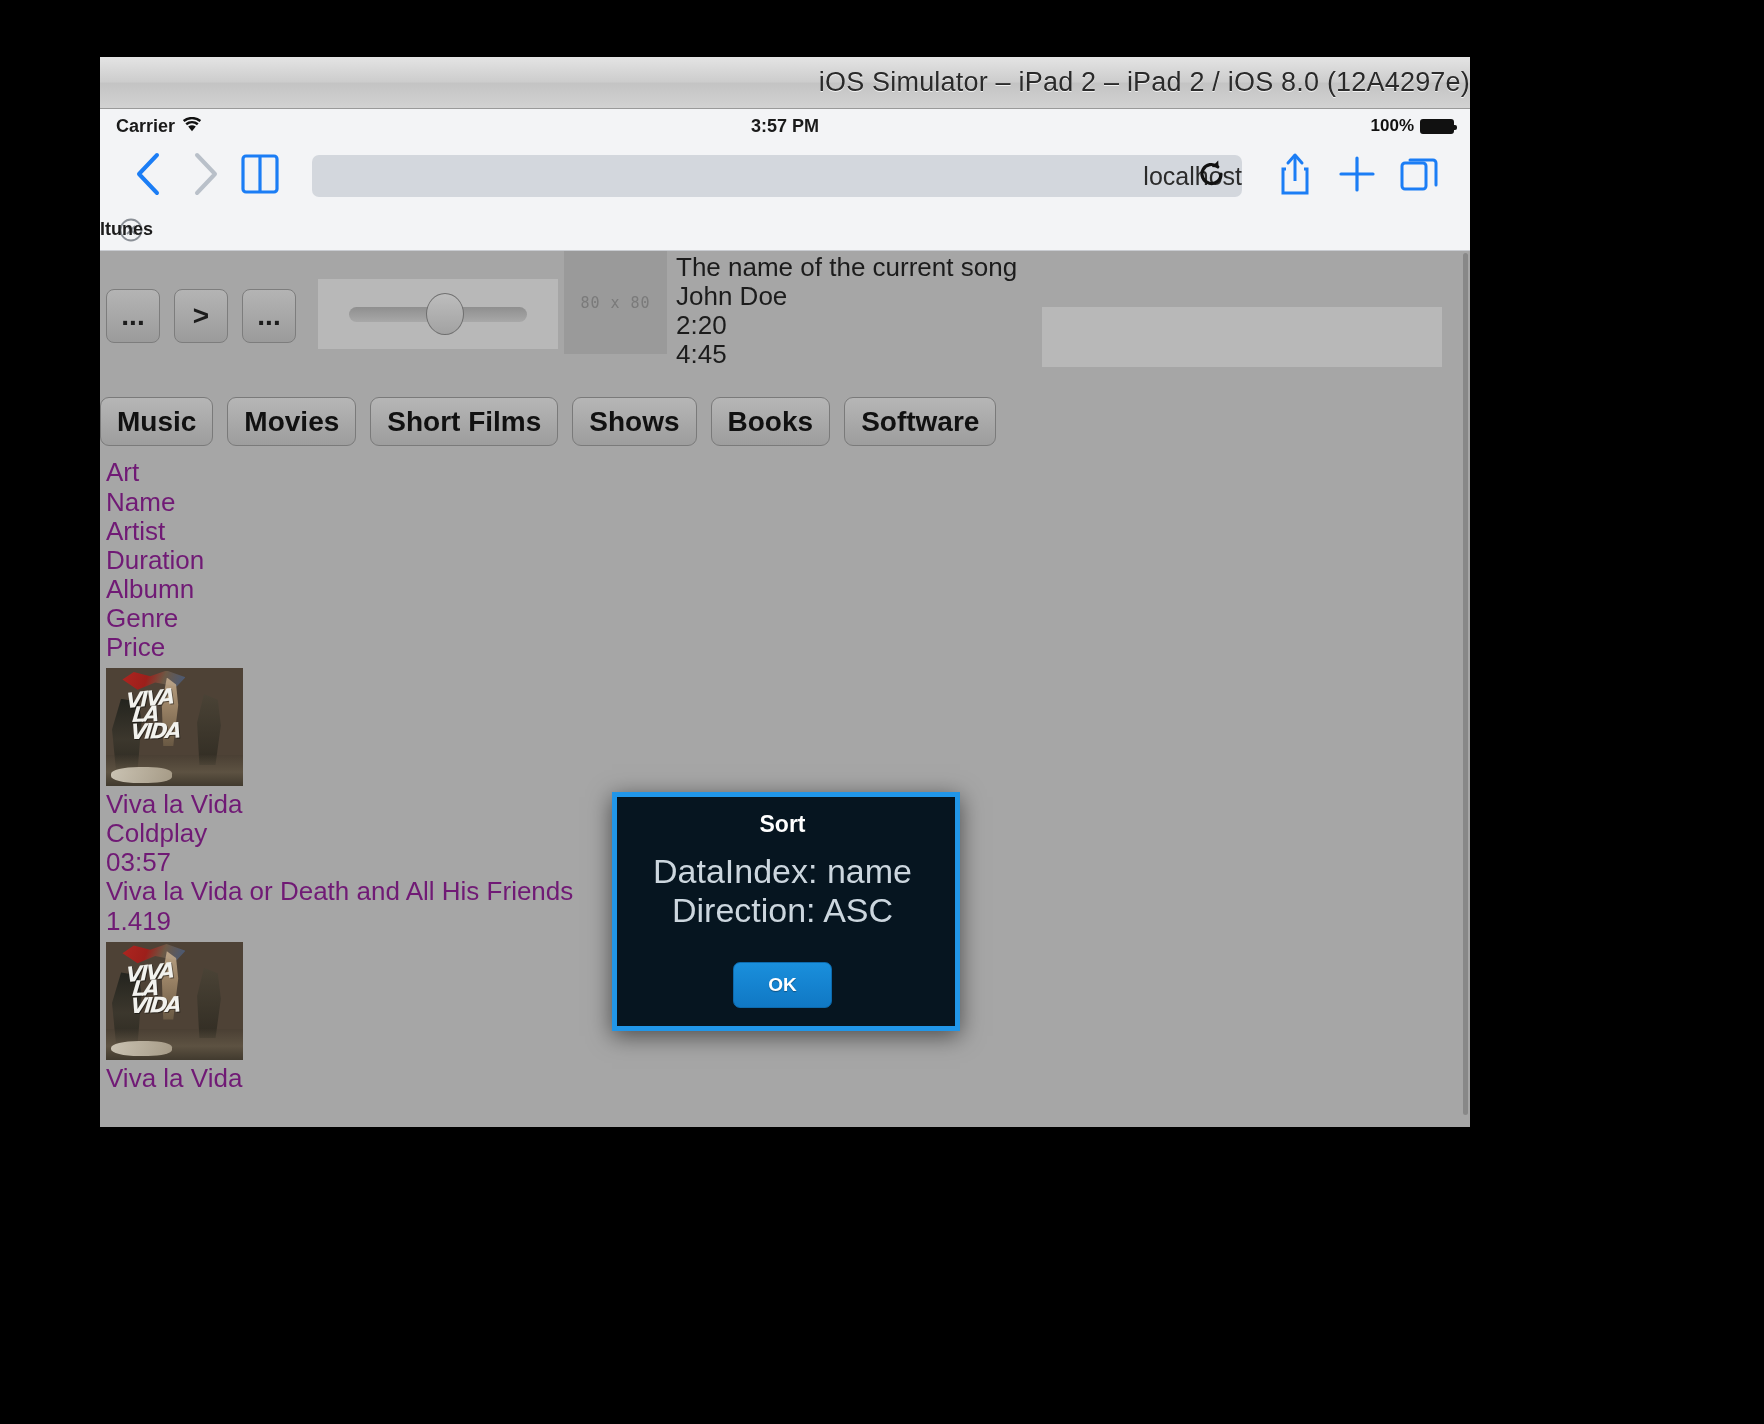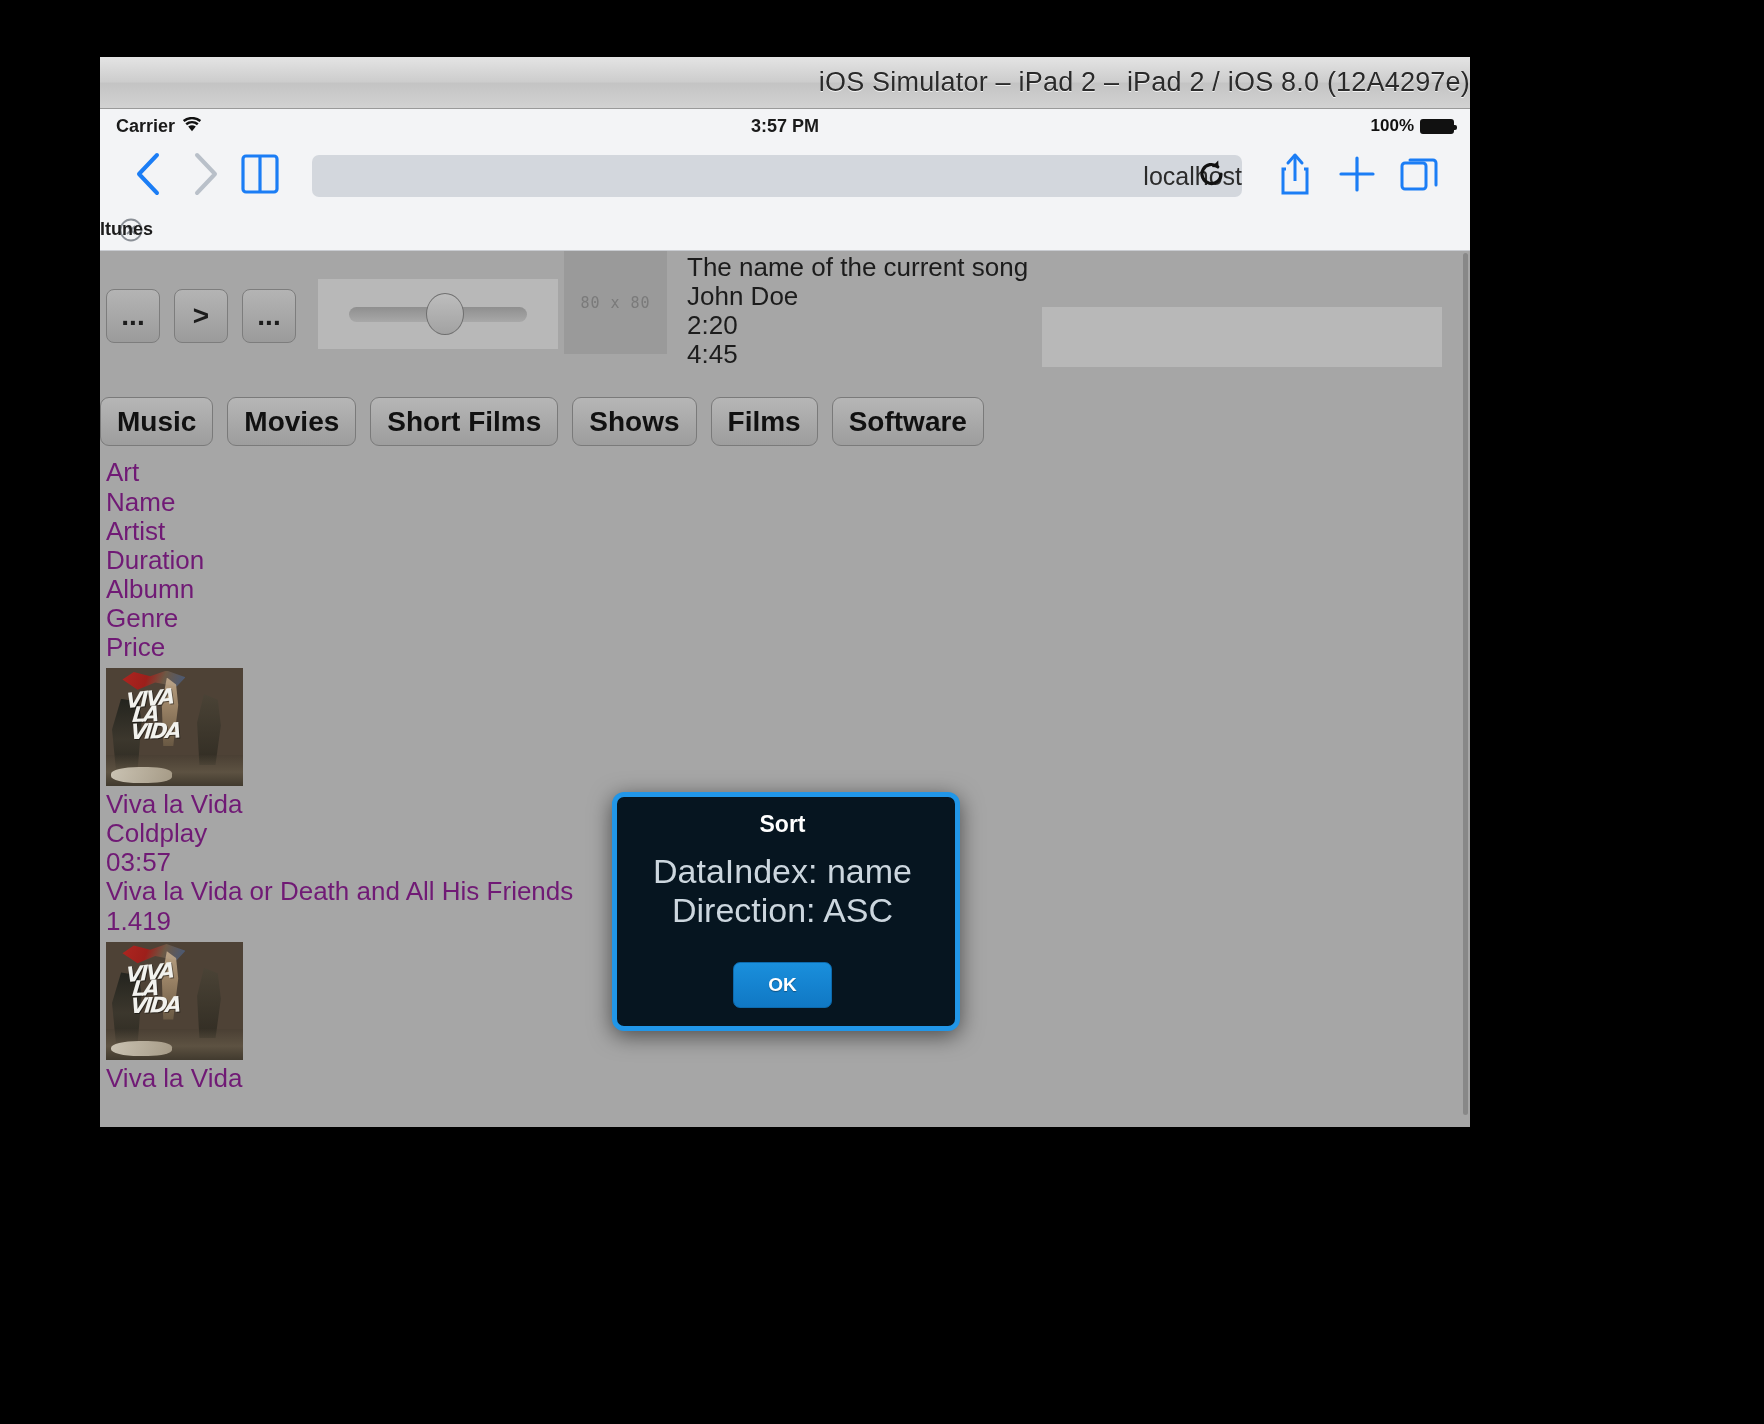--- a/index.html
+++ b/index.html
@@ -131,21 +131,21 @@
     border: 1px solid #6f6f6f;
   }
   #artwork-ph {
     width: 103px; height: 103px; margin-left: 6px; margin-top: 0;
     background: #9a9a9a;
     display: flex; align-items: center; justify-content: center;
     font-size: 15px; color: #7a7a7a;
     font-family: "DejaVu Sans Mono", monospace; letter-spacing: 1px;
   }
   #song-meta {
-    margin-left: 20px; padding-top: 2px;
+    margin-left: 9px; padding-top: 2px;
     font-size: 26px; color: #1c1c1c; line-height: 1.12;
   }
   #text-field {
     margin-left: auto; margin-top: 56px; margin-right: 28px;
     width: 400px; height: 60px; background: #b8b8b8;
   }
 
   
   #cat-row {
     display: flex; gap: 14px; 
@@ -229,21 +229,21 @@
   .row-art .graf .l2 { margin-left: 6px; transform: rotate(4deg); }
 
   
   #dialog-overlay { position: absolute; inset: 0; }
   #sort-dialog {
     position: absolute;
     left: 512px; top: 541px;
     width: 348px;
     background: #061520;
     border: 5px solid #2196e8;
-    border-radius: 12px;
+    border-radius: 0;
     box-shadow: 0 5px 22px rgba(0,0,0,.55);
     padding: 14px 10px 18px 3px;
     text-align: center;
   }
   #sort-dialog .dlg-title {
     font-size: 23px; font-weight: bold; color: #ffffff;
     margin-bottom: 14px;
   }
   #sort-dialog .dlg-msg {
     font-size: 34px; color: #ccd6de; margin-bottom: 32px;
@@ -406,21 +406,21 @@
       <div class="cat-btn">
         <span>Movies</span>
       </div>
       <div class="cat-btn">
         <span>Short Films</span>
       </div>
       <div class="cat-btn">
         <span>Shows</span>
       </div>
       <div class="cat-btn">
-        <span>Films</span>
+        <span>Books</span>
       </div>
       <div class="cat-btn">
         <span>Software</span>
       </div>
     </div>
 
     <div id="list-area">
 
       <div class="meta-line">Art</div>
       <div class="meta-line">Name</div>

